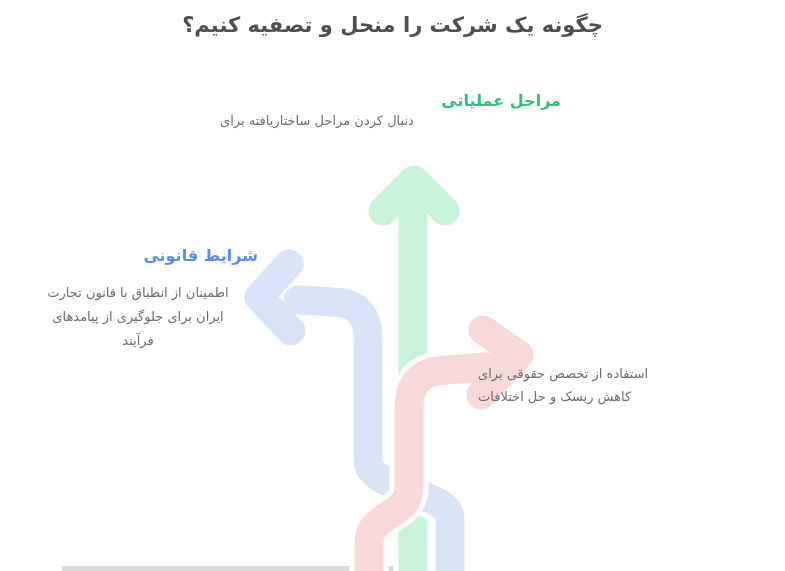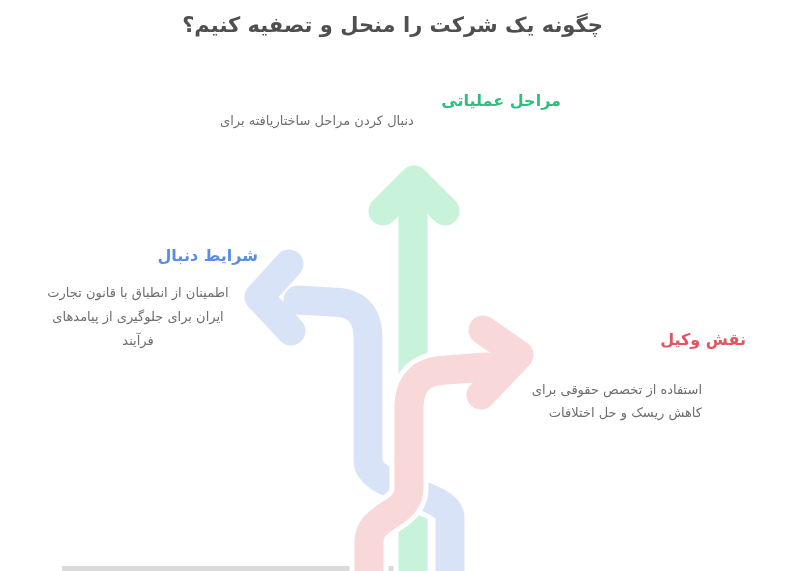--- a/index.html
+++ b/index.html
@@ -24,21 +24,21 @@
   }
   .branch-desc{
     font-size:13px;
     white-space:nowrap;
   }
   .op-heading{top:79px;left:261px;width:300px;text-align:right;margin-top:12px;}
   .op-desc{top:111px;left:220px;width:380px;text-align:left;line-height:20px;}
   .legal-heading{top:246px;left:18px;width:240px;text-align:right;}
   .legal-desc{top:281px;left:18px;width:240px;text-align:center;line-height:24px;}
   .lawyer-heading{top:330px;left:546px;width:200px;text-align:right;direction:rtl;}
-  .lawyer-desc{top:362px;left:478px;width:224px;text-align:right;line-height:23px;margin-top:16px;}
+  .lawyer-desc{top:362px;left:478px;width:224px;text-align:left;line-height:23px;}
   .bottom-strip{top:566px;left:62px;width:400px;height:5px;background:#dadada;}
   svg.arrows{position:absolute;top:0;left:0;}
   .casing{stroke:#ffffff;stroke-width:39;fill:none;}
   .band{stroke-width:29;fill:none;}
 </style>
 </head>
 <body>
 
 <div class="stage">
 
@@ -68,26 +68,25 @@
     </g>
   </svg>
 
   <div class="abs title" dir="rtl" style="color: rgb(79, 79, 79);">چگونه یک شرکت را منحل و تصفیه کنیم؟</div>
 
   <div class="abs branch-heading op-heading" dir="rtl" style="color: rgb(47, 191, 125);">مراحل عملیاتی</div>
   <div class="abs branch-desc op-desc" dir="rtl" style="color: rgb(110, 110, 110);">
     <span>دنبال کردن مراحل ساختاریافته برای</span><br>
   </div>
 
-  <div class="abs branch-heading legal-heading" dir="rtl" style="color: rgb(91, 140, 235);">شرایط دنبال</div>
+  <div class="abs branch-heading legal-heading" dir="rtl" style="color: rgb(91, 140, 235);">شرایط قانونی</div>
   <div class="abs branch-desc legal-desc" dir="rtl" style="color: rgb(110, 110, 110);">
     <span>اطمینان از انطباق با قانون تجارت</span><br>
     <span>ایران برای جلوگیری از پیامدهای</span><br>
     <span>فرآیند</span>
   </div>
 
-  <div class="abs branch-heading lawyer-heading" dir="rtl" style="color: rgb(226, 85, 96);">نقش وکیل</div>
   <div class="abs branch-desc lawyer-desc" dir="rtl" style="color: rgb(110, 110, 110);">
     <span>استفاده از تخصص حقوقی برای</span><br>
     <span>کاهش ریسک و حل اختلافات</span>
   </div>
 
 </div>
 
 </body></html>

